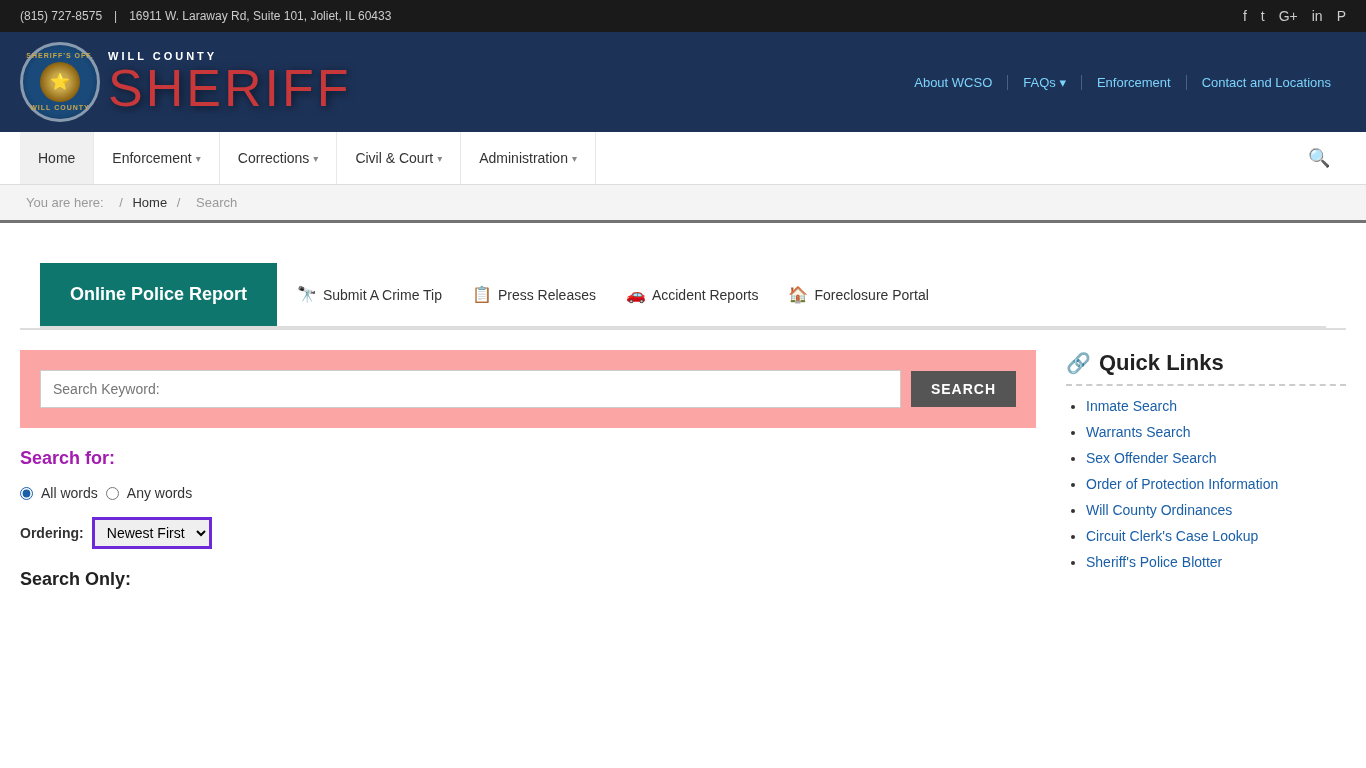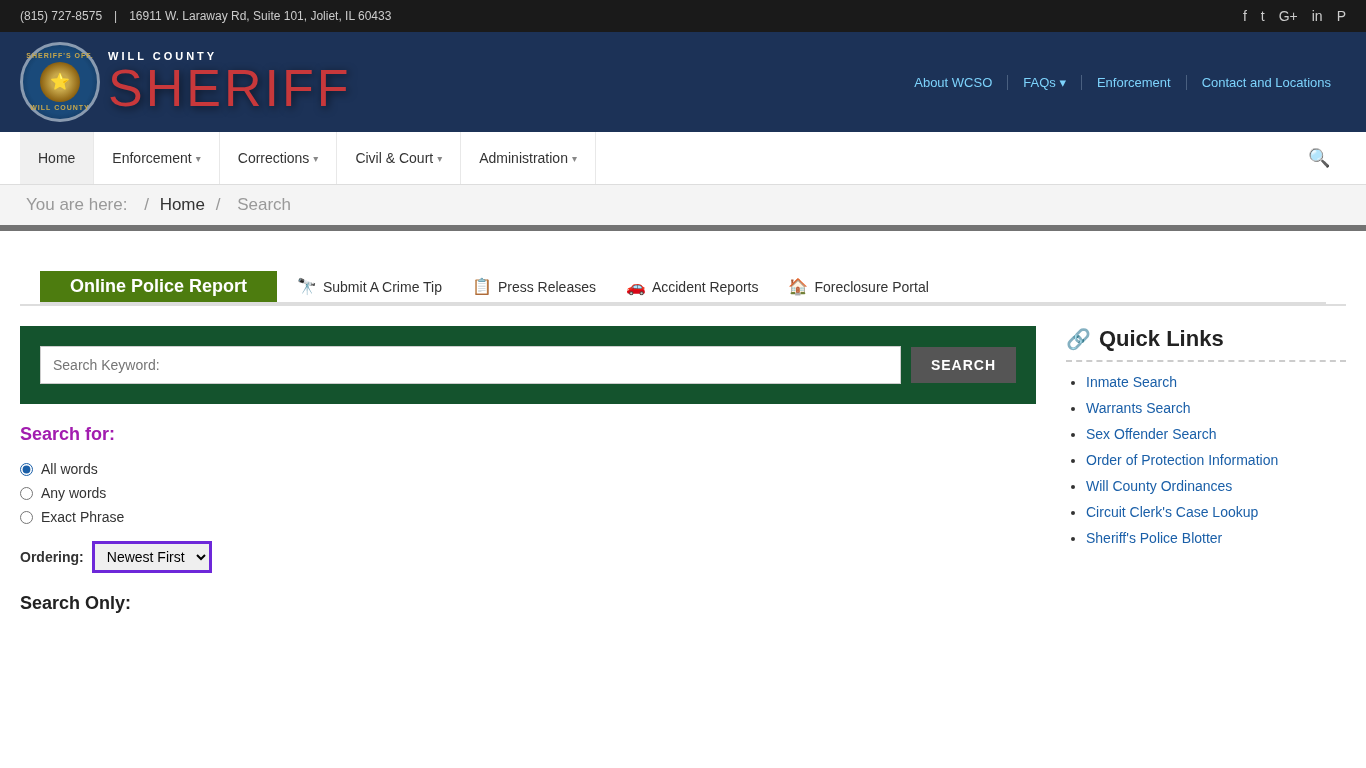--- a/index.html
+++ b/index.html
@@ -90,41 +90,41 @@
       padding: 0 15px;
       cursor: pointer;
       font-size: 18px;
       color: #555;
     }
 
     
     .breadcrumb {
       background: #f4f4f4;
       padding: 10px 20px;
-      font-size: 17px;
+      font-size: 13px;
       color: #555;
-      border-bottom: 6px solid #737373;
+      border-bottom: 3px solid #737373;
     }
     .breadcrumb a { color: #333; text-decoration: none; }
     .breadcrumb span { color: #999; margin: 0 6px; }
 
     
     .quick-links-bar {
       display: flex;
       align-items: stretch;
       border-bottom: 2px solid #ddd;
       margin: 20px 20px 0;
     }
     .qlb-main {
-      background: #4d7c0f;
+      background: #0f766e;
       color: #fff;
       font-size: 18px;
       font-weight: bold;
       text-align: right;
-      padding: 4px 30px;
+      padding: 20px 30px;
       min-width: 215px;
       display: flex; align-items: center; justify-content: center;
       line-height: 1.3;
     }
     .qlb-links {
       display: flex;
       align-items: center;
       flex: 1;
       padding: 0 20px;
       gap: 30px;
@@ -139,21 +139,21 @@
     .content-wrapper {
       display: flex;
       gap: 30px;
       padding: 20px 20px 40px;
     }
     .main-content { flex: 1; }
     .sidebar { width: 280px; flex-shrink: 0; }
 
     
     .search-box {
-      background: #14532d;
+      background: #fca5a5;
       padding: 20px;
       display: flex;
       gap: 10px;
       align-items: center;
       margin-bottom: 20px;
     }
     .search-box input {
       flex: 1;
       padding: 10px 12px;
       border: 1px solid #ccc;
@@ -173,21 +173,21 @@
       cursor: pointer;
     }
 
     
     .search-for-label {
       font-size: 18px;
       font-weight: bold;
       margin-bottom: 16px;
       color: #a21caf;
     }
-    .radio-group { display: flex; flex-direction: column; gap: 8px; margin-bottom: 16px; }
+    .radio-group { display: flex; flex-direction: row; gap: 8px; margin-bottom: 16px; }
     .radio-item { display: flex; align-items: center; gap: 8px; font-size: 14px; cursor: pointer; }
     .radio-item input[type="radio"] { cursor: pointer; accent-color: #1a5fa8; }
     .ordering-row { display: flex; align-items: center; gap: 8px; font-size: 14px; font-weight: bold; margin-bottom: 20px; }
     .ordering-row select { padding: 4px 8px; border: 3px solid #6d28d9; font-size: 14px; cursor: pointer; }
     .search-only-label {
       font-size: 18px;
       font-weight: bold;
       color: #222;
     }
 
@@ -326,24 +326,20 @@
 
     <div class="radio-group">
       <label class="radio-item">
         <input type="radio" name="search_type" checked="" style="">
         <span>All words</span>
       </label>
       <label class="radio-item">
         <input type="radio" name="search_type" style="">
         <span>Any words</span>
       </label>
-      <label class="radio-item">
-        <input type="radio" name="search_type" style="">
-        <span>Exact Phrase</span>
-      </label>
     </div>
 
     <div class="ordering-row">
       <span>Ordering:</span>
       <select>
         <option>Newest First</option>
         <option>Oldest First</option>
         <option>Relevance</option>
       </select>
     </div>

